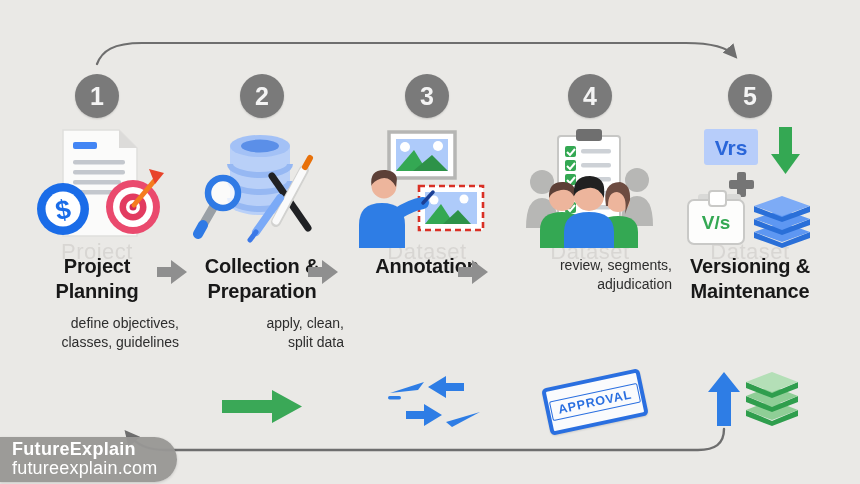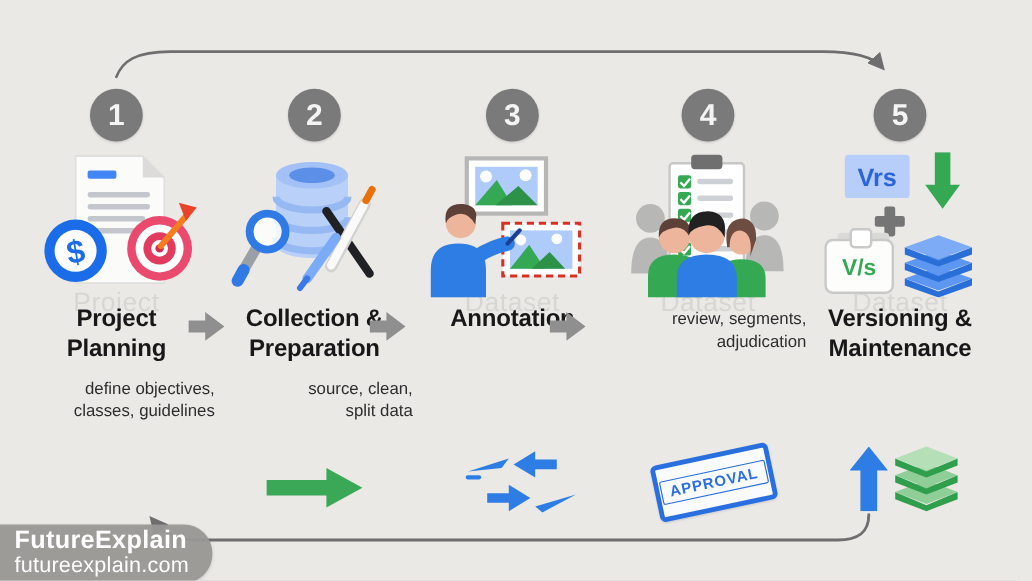--- a/index.html
+++ b/index.html
@@ -45,21 +45,21 @@
     border:1.5px solid #2a6fe0;border-radius:2px;padding:2px 7px;
     font-size:12.5px;font-weight:700;letter-spacing:.8px;color:#2a6fe0;
   }
   .watermark{
     position:absolute;left:0;top:437px;z-index:5;
     background:rgba(152,151,149,.96);
     border-radius:0 24px 24px 0;
     padding:3px 20px 5px 12px;color:#ffffff;line-height:1.04;
     box-shadow:0 1px 3px rgba(0,0,0,.15);
   }
-  .wm-name{font-size:21px;font-weight:700;letter-spacing:.3px;}
+  .wm-name{font-size:18px;font-weight:700;letter-spacing:.3px;}
   .wm-domain{font-size:18px;font-weight:400;letter-spacing:.2px;}
 </style>
 </head>
 <body>
 
 <div id="stage">
 
   <svg class="arcs" width="860" height="484" viewBox="0 0 860 484">
     <defs>
       <marker id="ah" viewBox="0 0 10 10" refX="7.5" refY="5" markerWidth="6.5" markerHeight="6.5" orient="auto-start-reverse">
@@ -136,21 +136,21 @@
         </g>
         <g>
           <line x1="22" y1="82" x2="11" y2="101" stroke="#9aa0a6" stroke-width="9" stroke-linecap="round"></line>
           <line x1="11" y1="101" x2="6" y2="110" stroke="#2f7ae5" stroke-width="10" stroke-linecap="round"></line>
           <circle cx="31" cy="69" r="15" fill="rgba(255,255,255,0.8)" stroke="#2f7ae5" stroke-width="6.5"></circle>
         </g>
       </svg>
     </div>
     <div class="step-title">Collection &amp;
 Preparation</div>
-    <div class="step-sub">source, clean,
+    <div class="step-sub">apply, clean,
 split data</div>
   </div>
 
   <div class="col" style="left:345px">
     <div class="numcircle">
         <span>3</span>
       </div>
     <div class="iconbox">
       <svg width="140" height="124" viewBox="0 0 140 124">
         <g>

